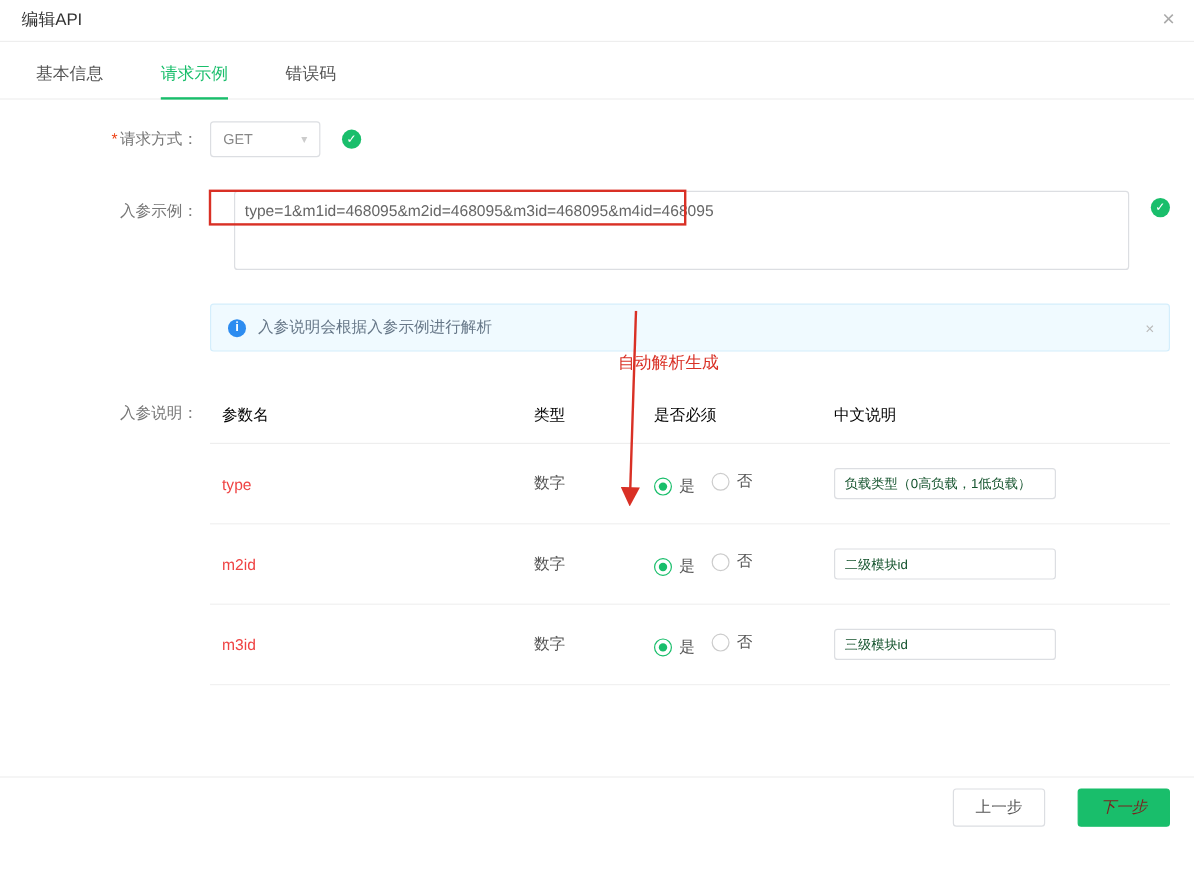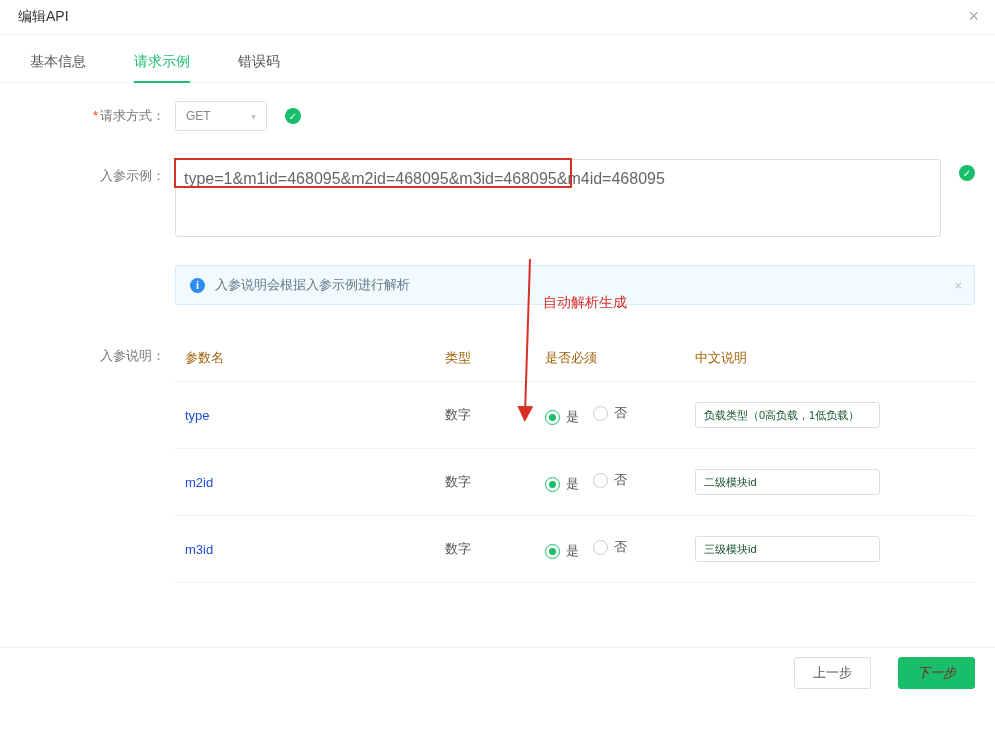--- a/index.html
+++ b/index.html
@@ -80,31 +80,32 @@
     padding: 0 10px;
     display: flex;
     align-items: center;
     justify-content: space-between;
     font-size: 12px;
   }
   .chev { color: #ccc; font-size: 10px; }
 
   .textarea {
     flex: 1;
-    height: 78px;
+    height: 66px;
     border: 1px solid #dcdee2;
     border-radius: 3px;
     padding: 6px 8px;
-    font-size: 16px;
+    font-size: 13px;
     color: #666;
     resize: none;
     font-family: inherit;
     line-height: 1.6;
     position: relative;
     background: #fff;
+    margin-left: 20px;
   }
   .highlight-box {
     position: absolute;
     border: 2px solid #d93025;
     pointer-events: none;
     z-index: 3;
   }
 
   .check-circle {
     width: 16px; height: 16px; border-radius: 50%;
@@ -134,36 +135,36 @@
   .alert .alert-close { position: absolute; right: 12px; color: #bbb; cursor: pointer; }
 
   .param-table {
     width: 100%;
     border-collapse: collapse;
     margin-top: 2px;
   }
   .param-table thead th {
     text-align: left;
     padding: 14px 10px;
-    color: #a16207;
+    color: #000000;
     font-weight: normal;
     font-size: 13px;
     border-bottom: 1px solid #eee;
   }
   .param-table tbody td {
     padding: 20px 10px;
     border-bottom: 1px solid #f1f1f1;
     vertical-align: middle;
     font-size: 13px;
   }
   .col-name { width: 260px; }
   .col-type { width: 100px; }
   .col-req  { width: 150px; }
   .col-desc {  }
-  .p-name { color: #1d4ed8; }
+  .p-name { color: #ef4444; }
   .p-type { color: #555; }
 
   .radio {
     display: inline-flex; align-items: center; margin-right: 14px;
     color: #555; cursor: pointer;
   }
   .radio .r-circle {
     width: 15px; height: 15px; border: 1px solid #ccc; border-radius: 50%;
     display: inline-flex; align-items: center; justify-content: center;
     margin-right: 6px;
@@ -172,21 +173,21 @@
   .radio .r-dot { width: 7px; height: 7px; border-radius: 50%; background: #19be6b; display: none; }
   .radio.selected .r-dot { display: block; }
 
   .desc-input {
     height: 26px; width: 185px; border: 1px solid #dcdee2;
     border-radius: 3px; padding: 0 8px; font-size: 11px; color: #14532d;
   }
 
   .annotation-text {
     position: absolute;
-    left: 523px;
+    left: 495px;
     top: 135px;
     color: #d93025;
     font-size: 14px;
     pointer-events: none;
     z-index: 5;
   }
   .arrow-svg {
     position: absolute;
     left: 480px;
     top: 100px;

